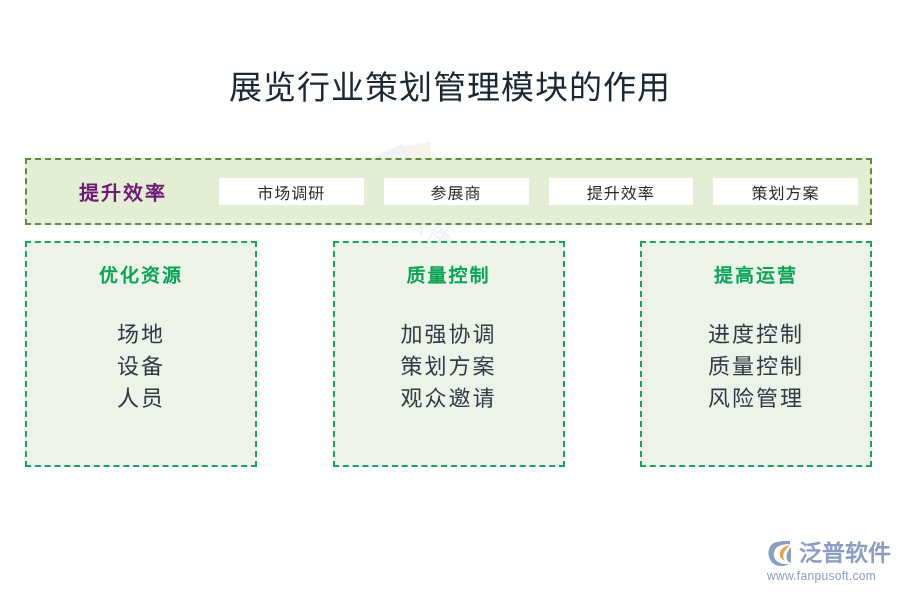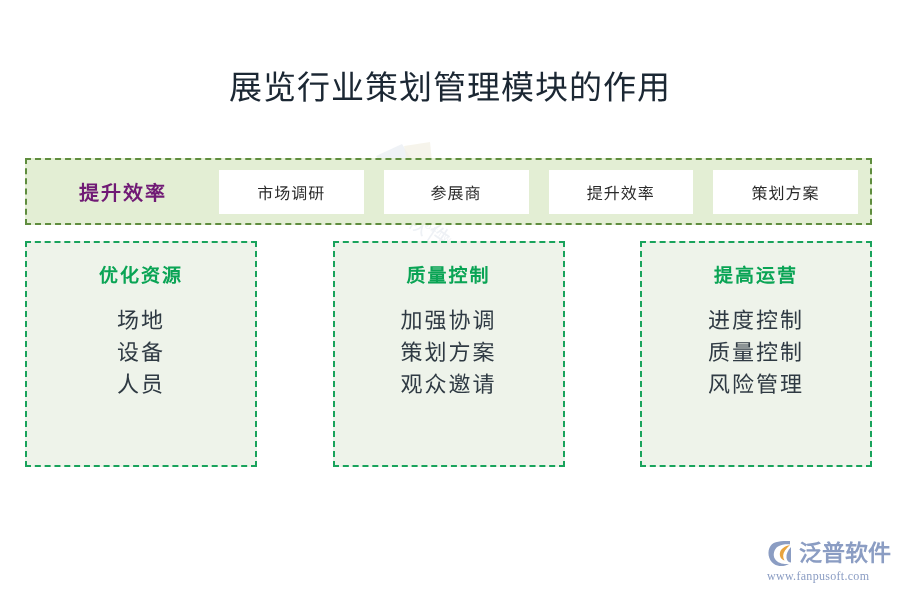--- a/index.html
+++ b/index.html
@@ -100,21 +100,21 @@
   }
   .banner-chips {
     flex: 1;
     display: flex;
     align-items: center;
     gap: 20px;
     padding-right: 12px;
   }
   .chip {
     flex: 1;
-    height: 44px;
+    height: 27px;
     background: #ffffff;
     display: flex;
     align-items: center;
     justify-content: center;
     font-size: 16px;
     color: #2b2b2b;
     font-family: Liberation Serif, serif;
     letter-spacing: 1px;
   }
 
@@ -137,21 +137,21 @@
     border: 2px dashed #19a35c;
     padding-top: 17px;
   }
   .panel-title {
     text-align: center;
     font-size: 19px;
     font-weight: bold;
     color: #0aa455;
     font-family: "Liberation Serif", "DejaVu Serif", serif;
     letter-spacing: 2px;
-    margin-bottom: 18px;
+    margin-bottom: 32px;
   }
   .panel-item {
     text-align: center;
     font-size: 22px;
     line-height: 32px;
     color: #2f3a43;
     font-family: "Liberation Serif", "DejaVu Serif", serif;
     letter-spacing: 2px;
   }
 
@@ -180,21 +180,21 @@
     font-weight: bold;
     color: #8b9dc3;
     font-family: "Liberation Sans", sans-serif;
     letter-spacing: 0px;
     line-height: 28px;
   }
   .brand-url {
     margin-top: 1px;
     font-size: 12px;
     color: #8b9dc3;
-    font-family: Liberation Serif, serif;
+    font-family: Liberation Sans, sans-serif;
     letter-spacing: 0.3px;
     text-align: left;
     padding-left: 2px;
   }
 </style>
 </head>
 <body>
 
 <div id="canvas">
 

